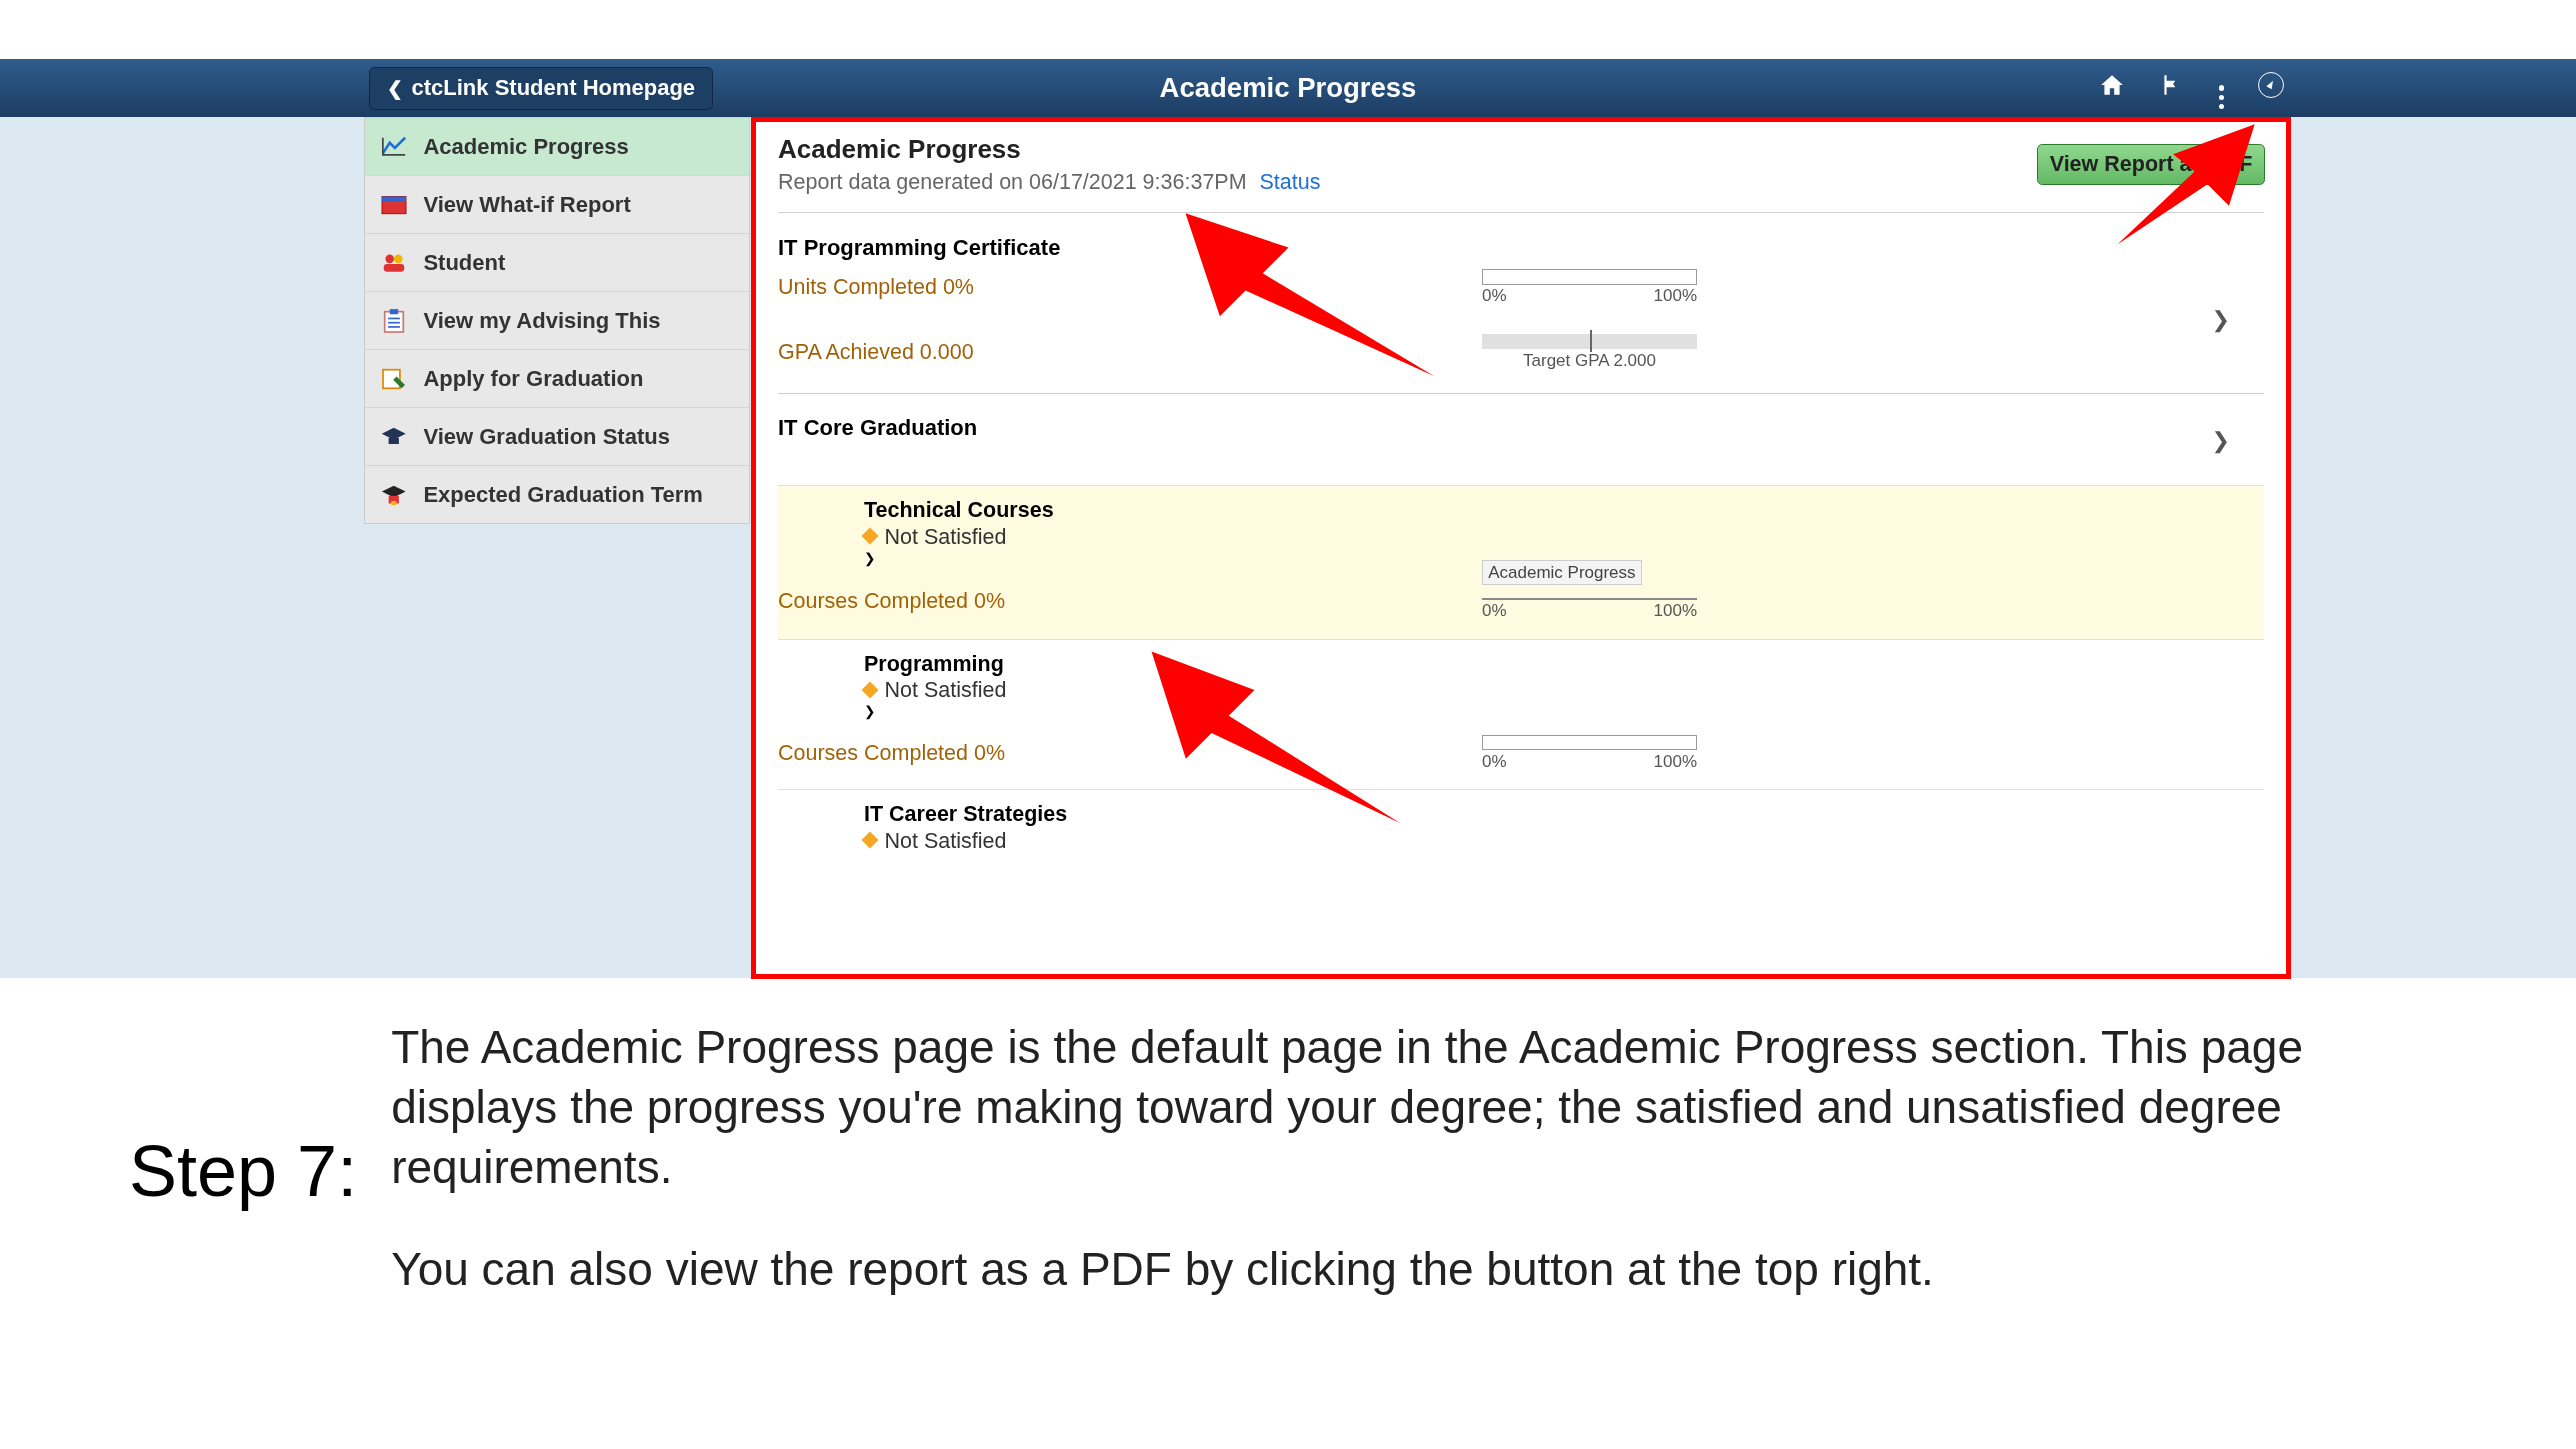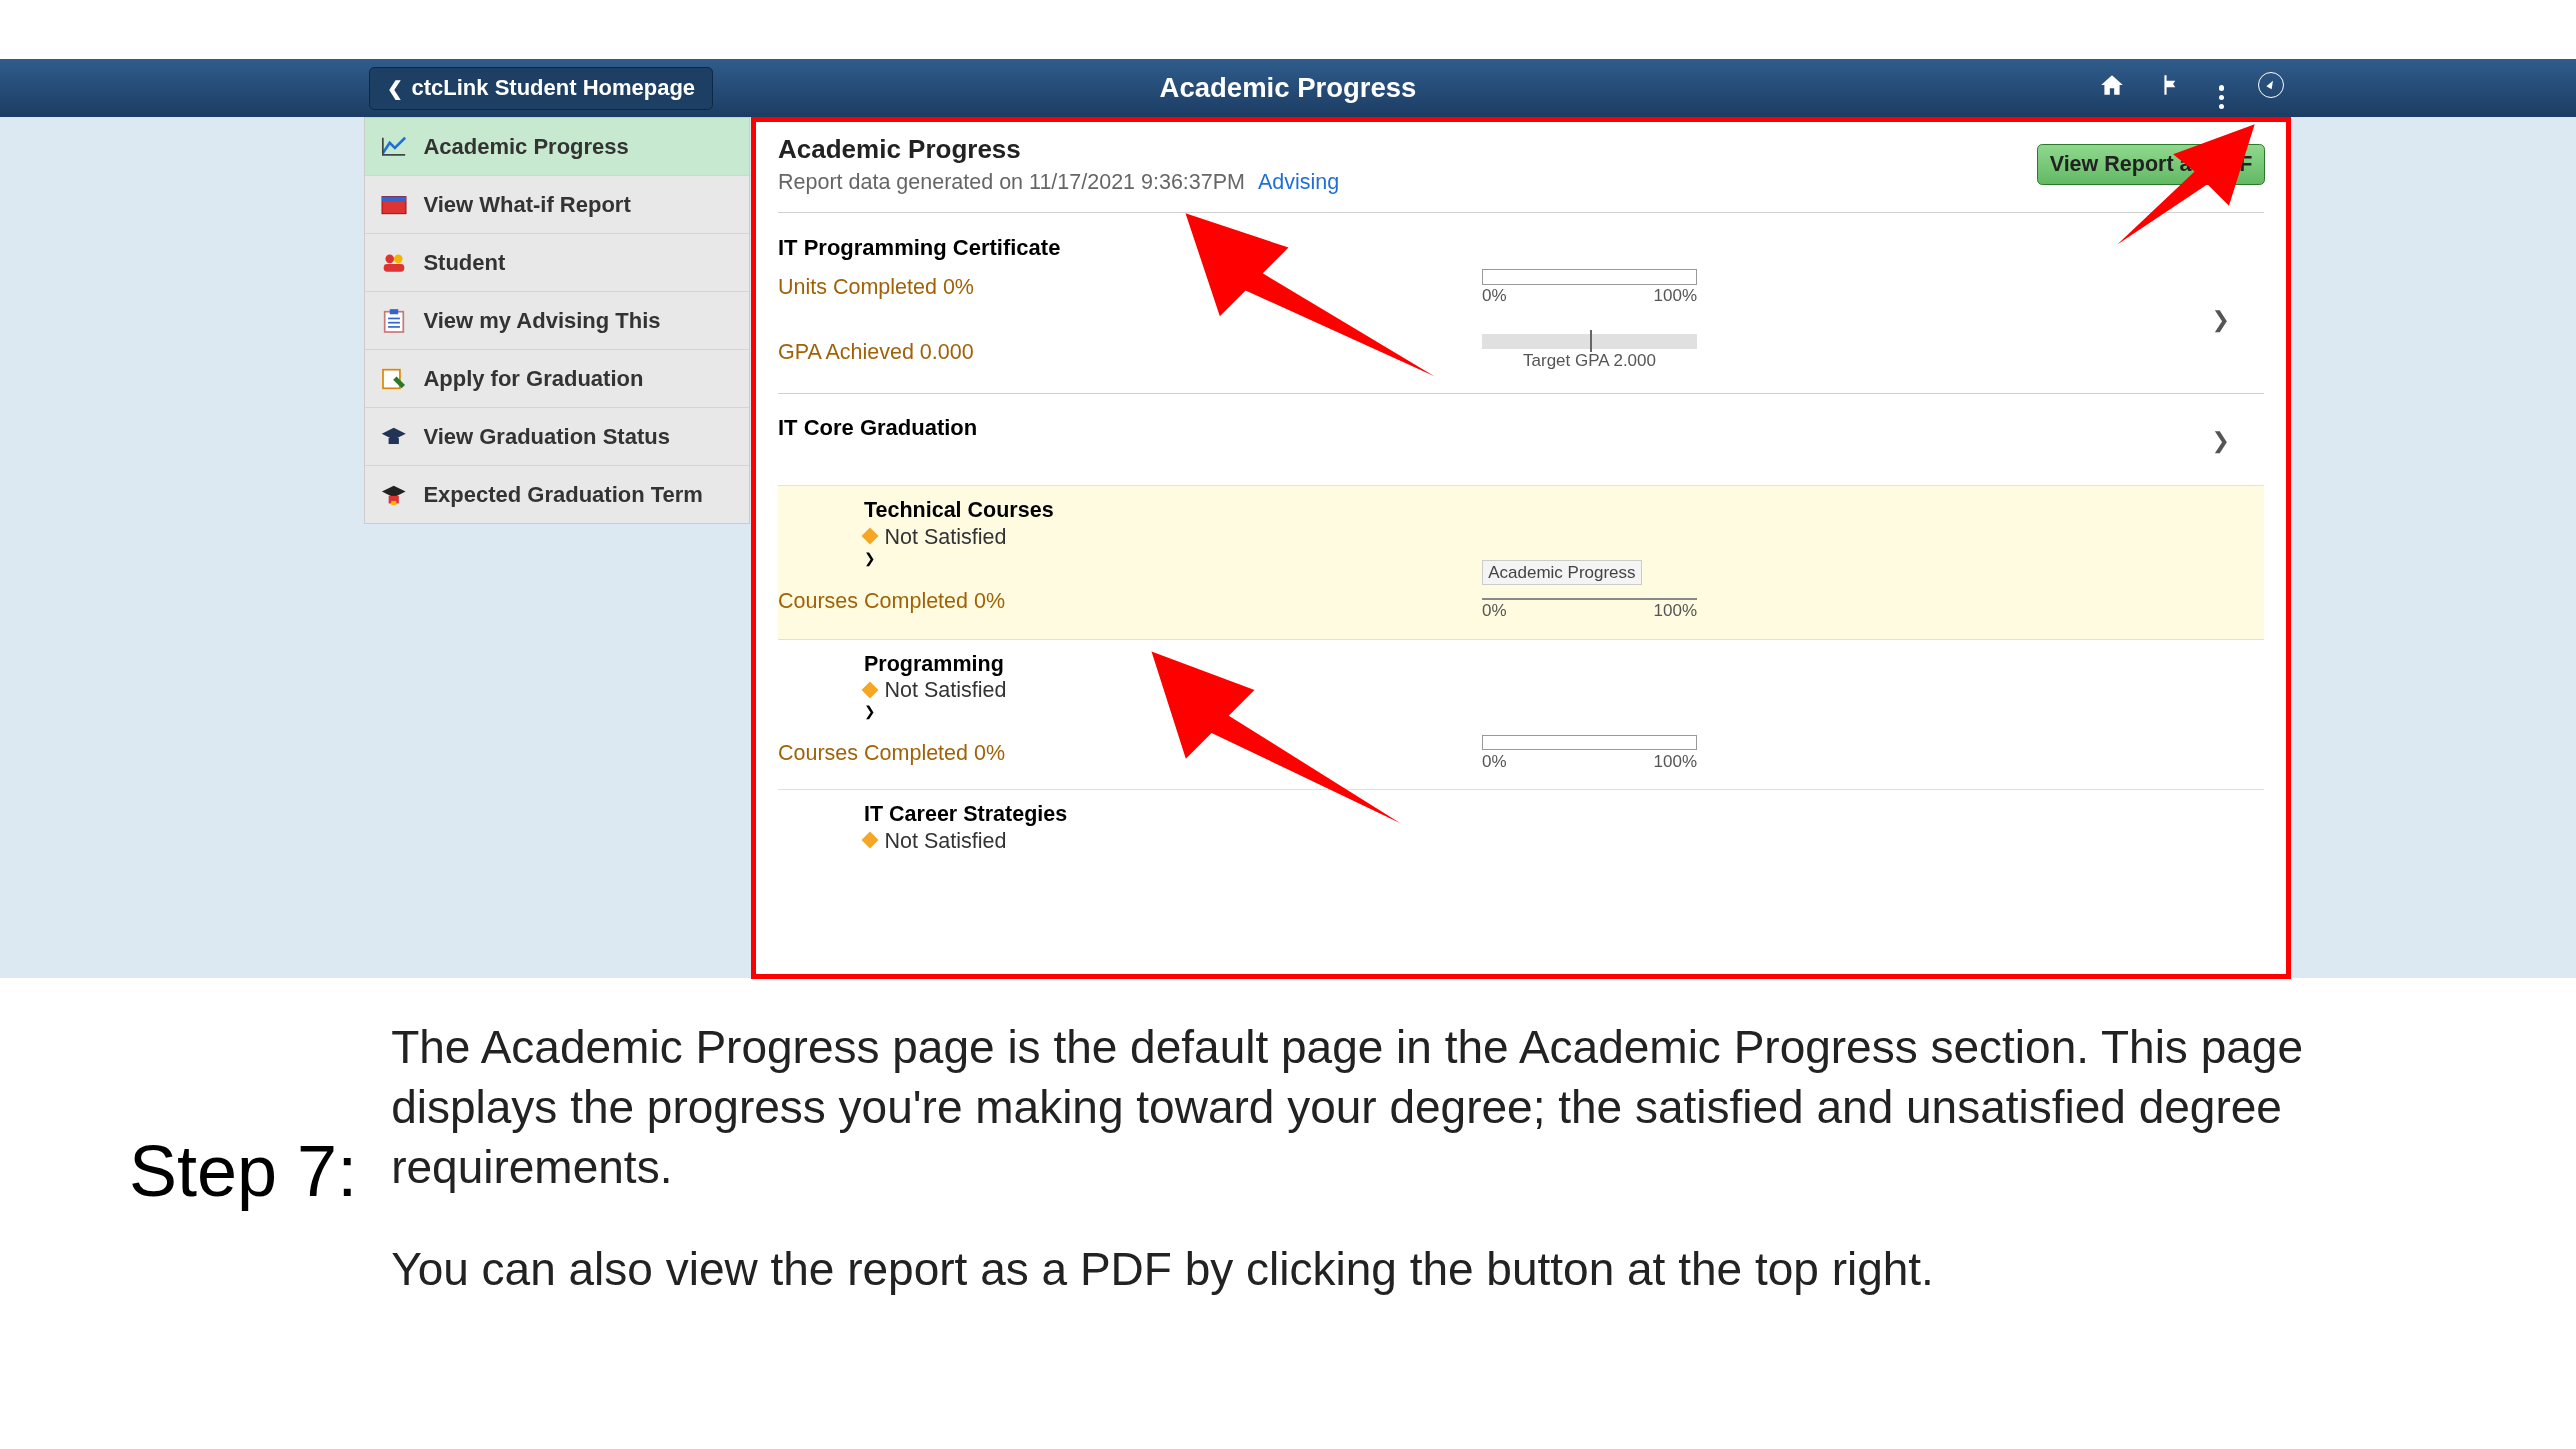--- a/index.html
+++ b/index.html
@@ -161,22 +161,22 @@
         </svg>
       </span>
     <span>Expected Graduation Term</span>
   </div>
 </div>
 
 <div class="content-frame">
   <div class="content">
     <h2>Academic Progress</h2>
     <div class="gen">
-      <span>Report data generated on </span><span>11/17/2021 9:36:37PM</span>
-      <a href="#">Advising</a>
+      <span>Report data generated on </span><span>06/17/2021 9:36:37PM</span>
+      <a href="#">Status</a>
     </div>
     <button class="viewpdf">View Report as PDF</button>
 
     <div class="section first relbox">
       <div class="sec-title">IT Programming Certificate</div>
       <span class="chev-right" style="top:94px;">❯</span>
       <div class="metric-row">
         <div class="mlabel">Units Completed 0%</div>
         <div class="mchart">
           <div class="bar-track"></div>

